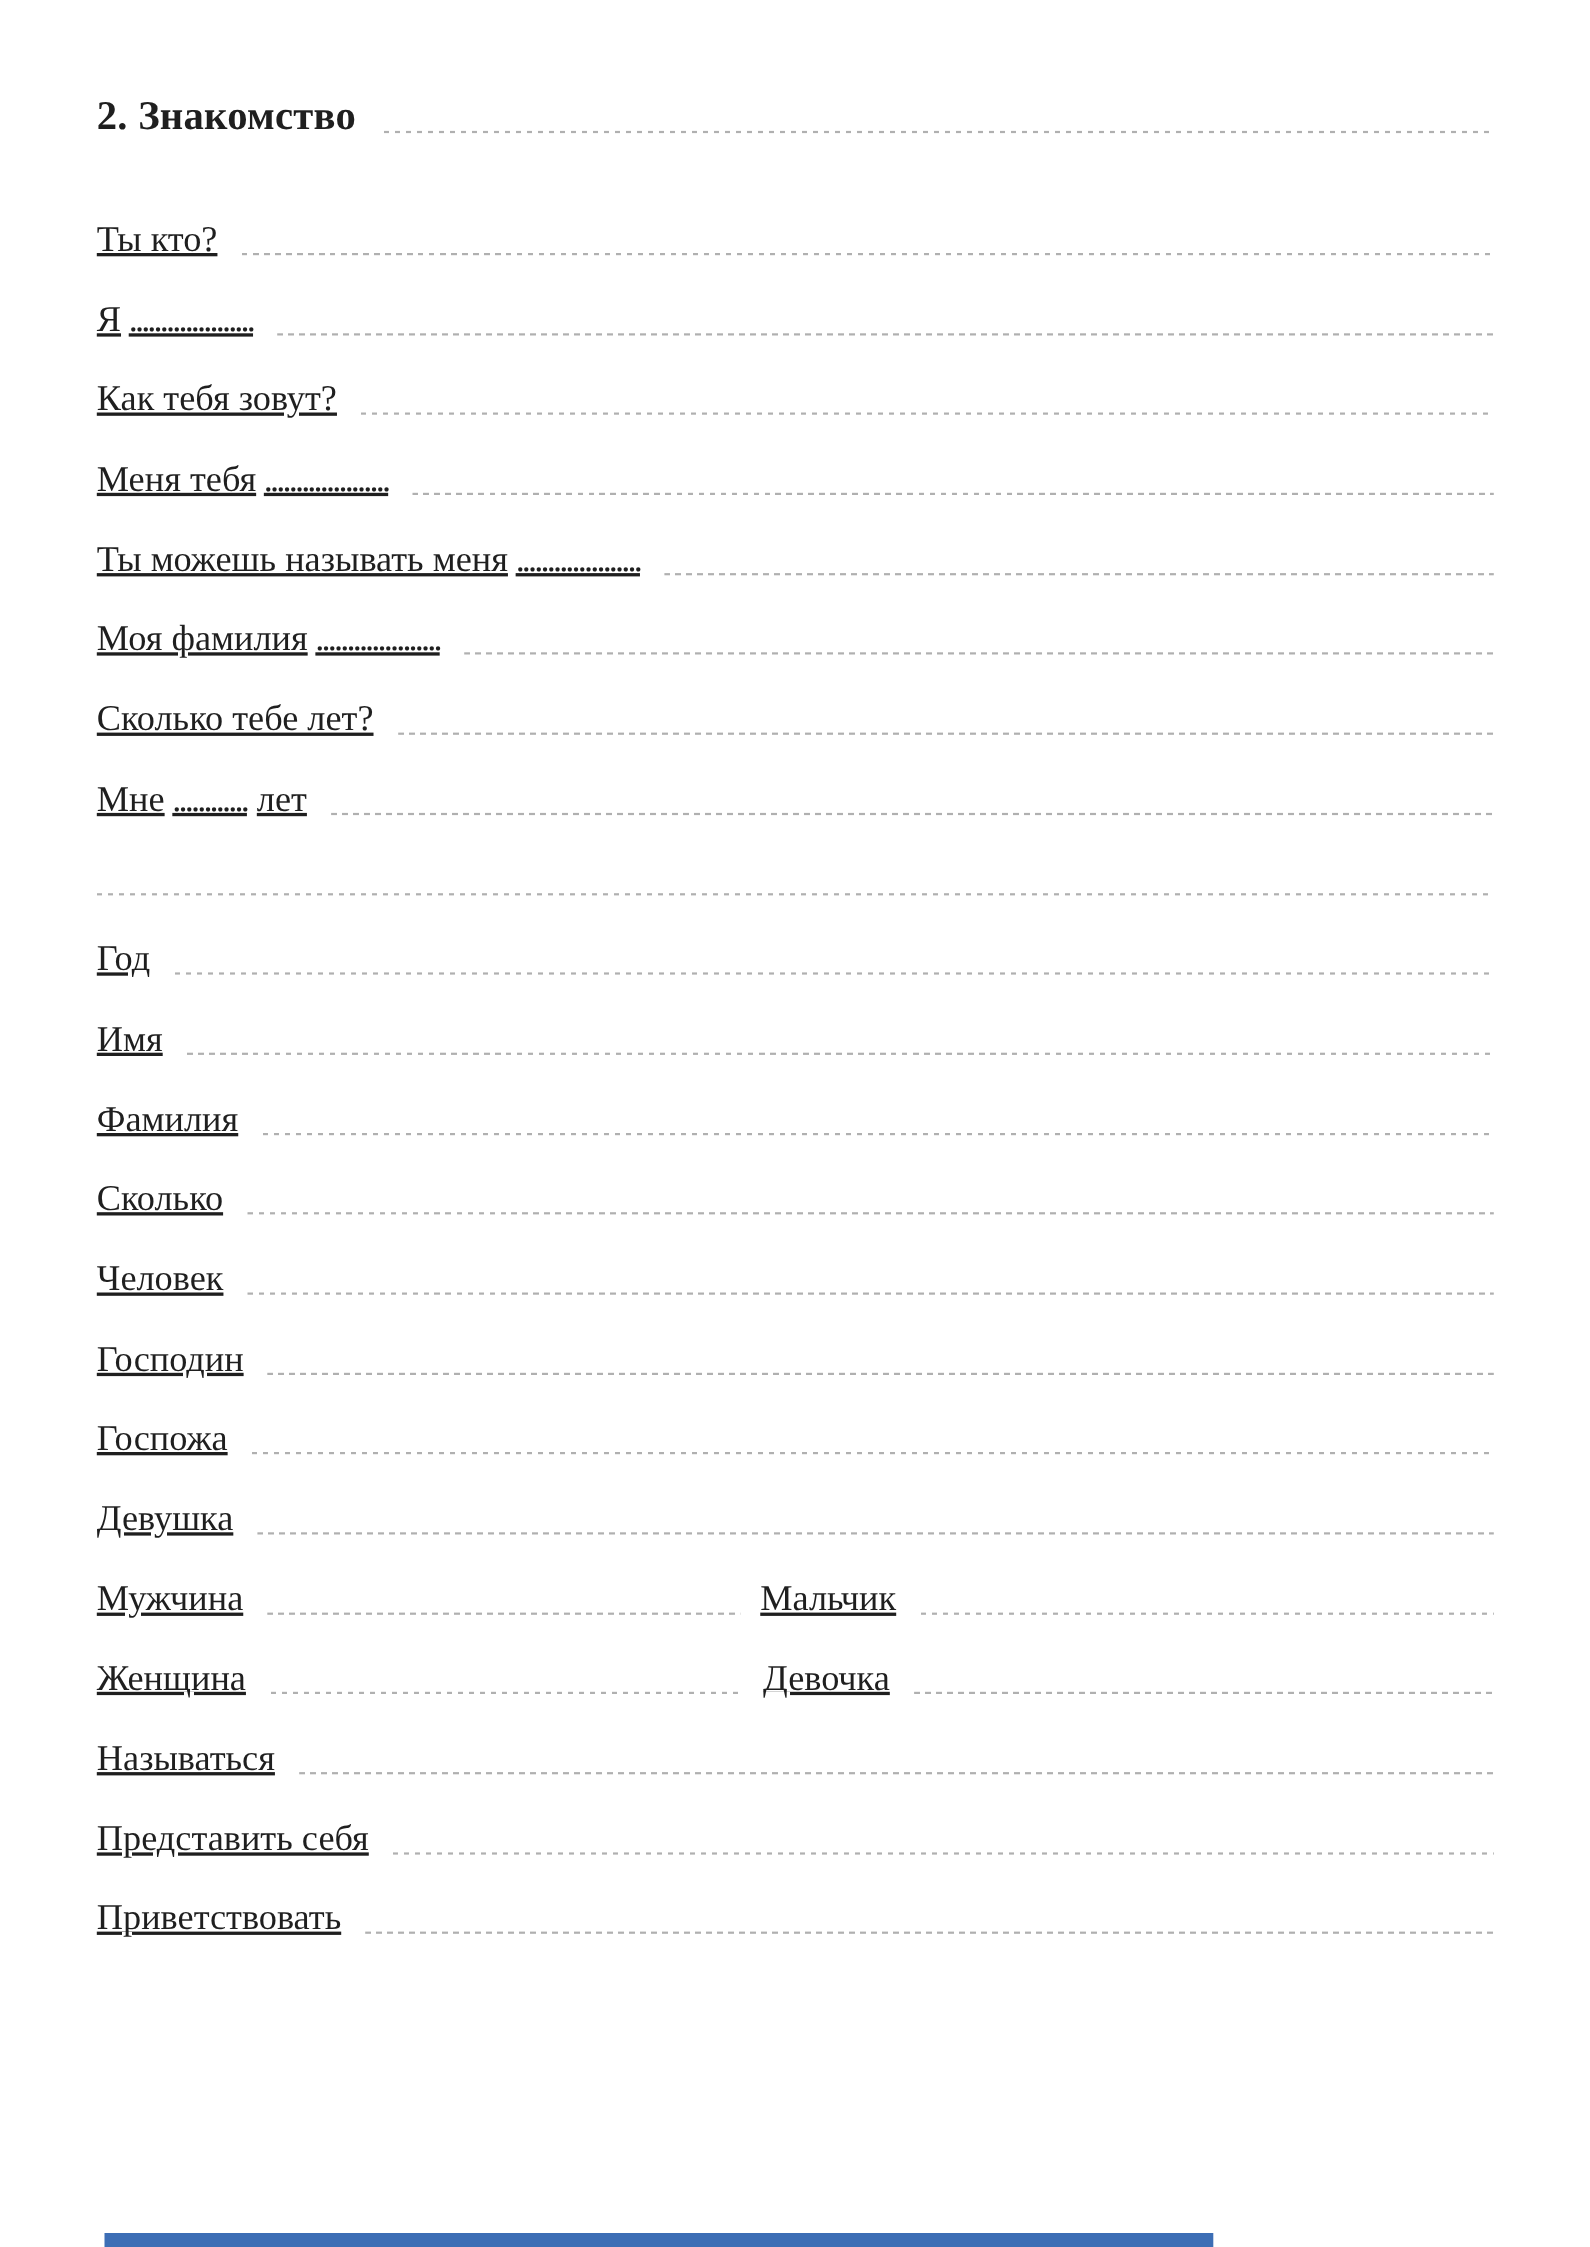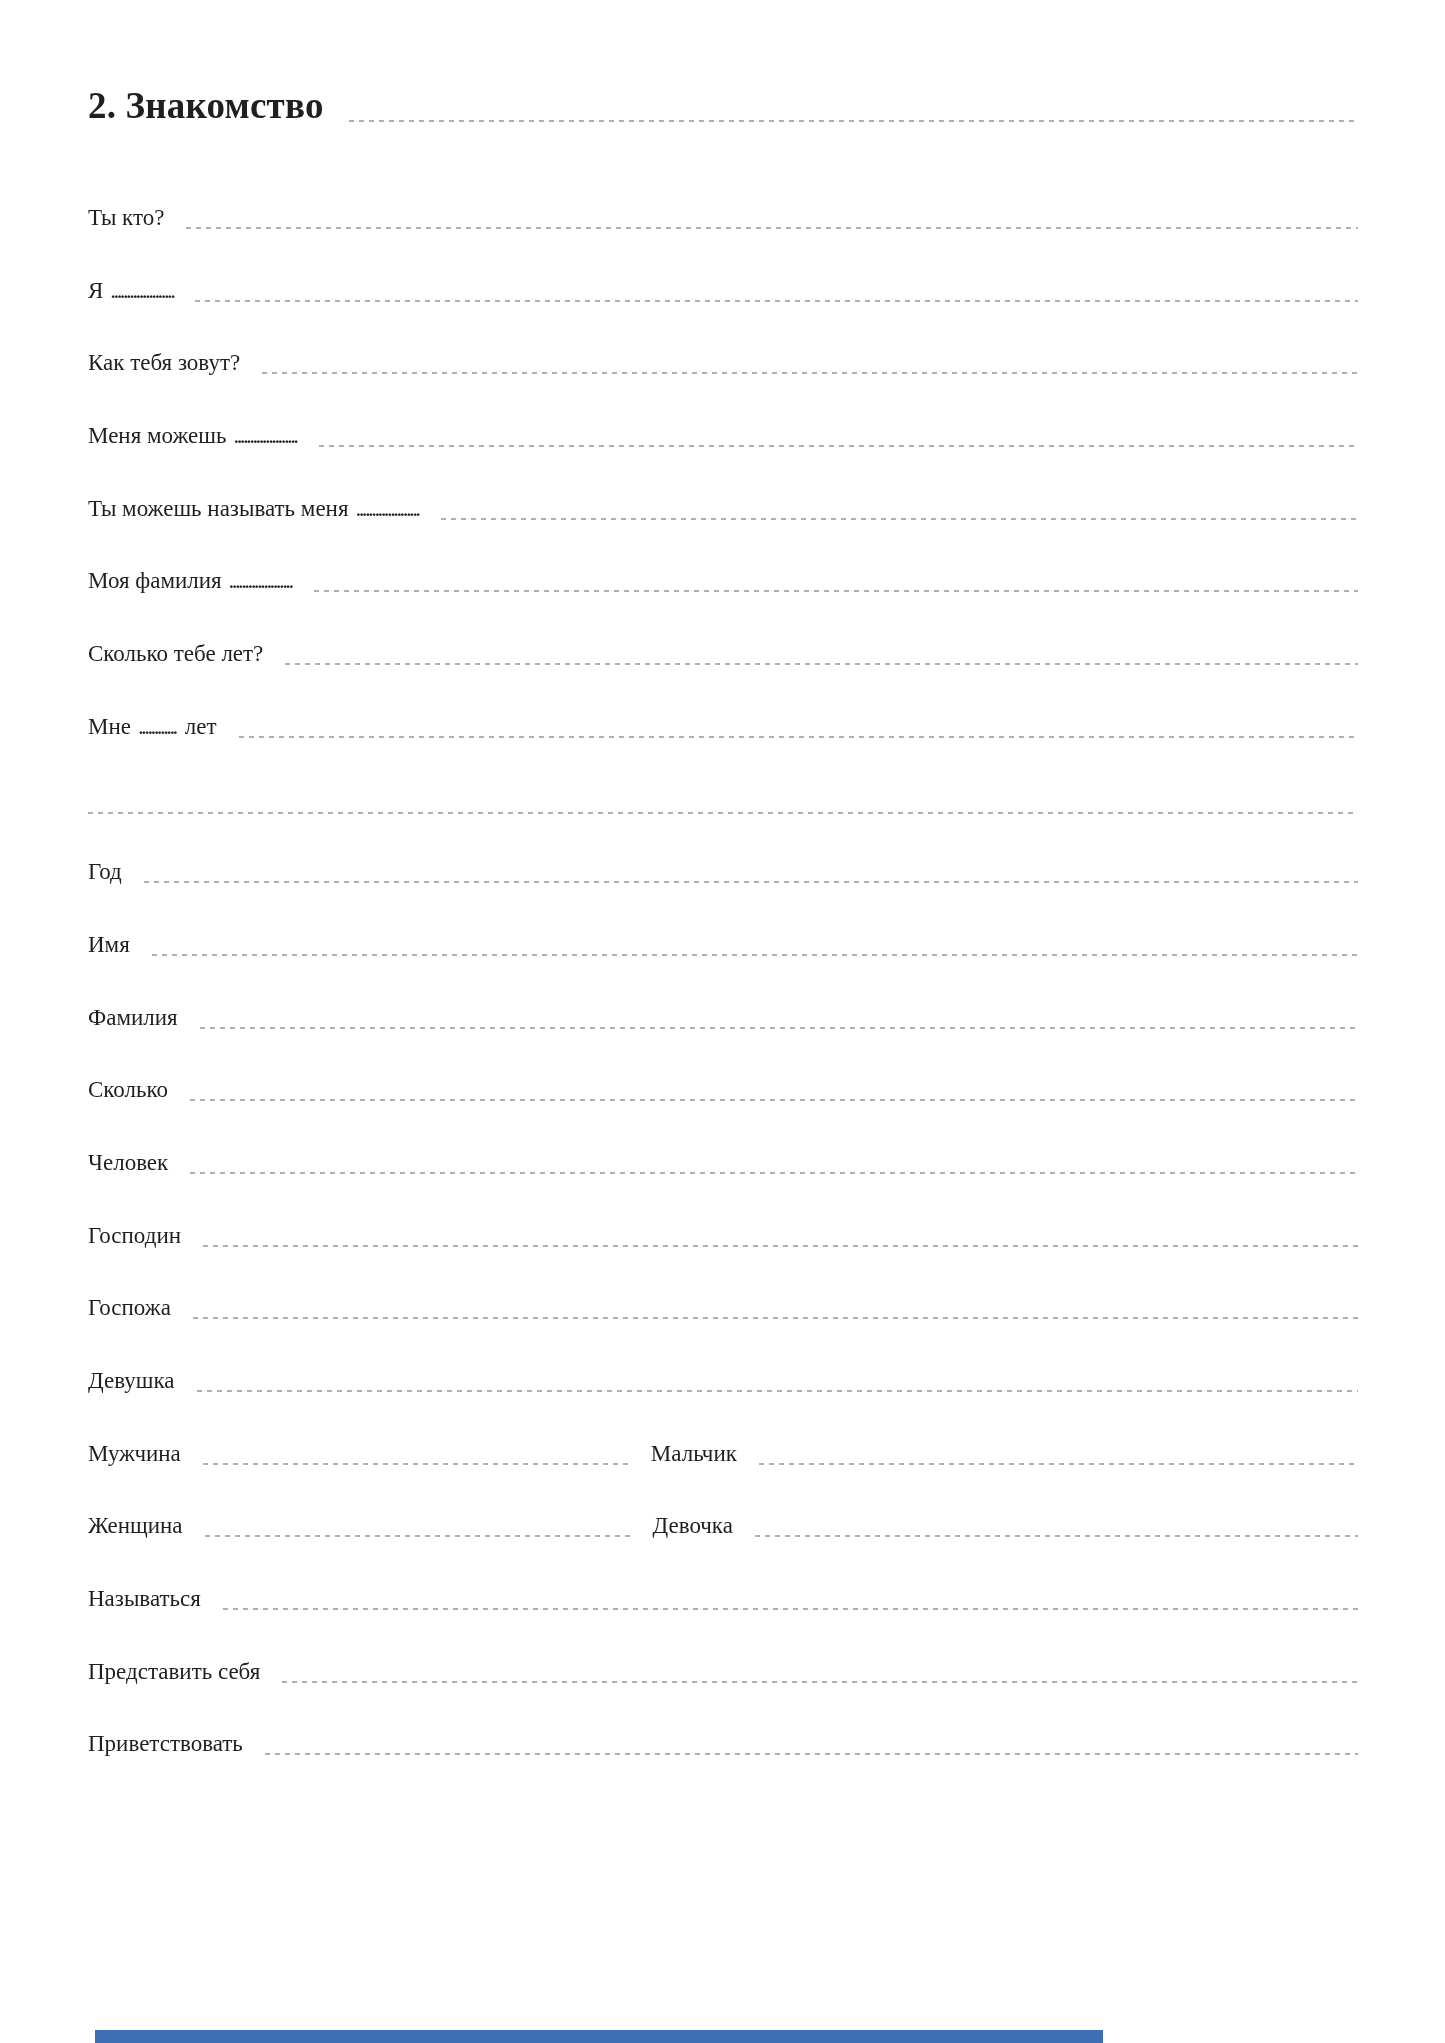--- a/index.html
+++ b/index.html
@@ -38,22 +38,23 @@
   .rows {
     position: absolute;
     top: 201px;
     left: 88px;
     right: 87px;
   }
   .row {
     height: 72.7px;
     display: flex;
     align-items: baseline;
-    font-size: 23px;
+    font-size: 33px;
     line-height: 34px;
+    text-decoration: underline;
   }
   .lbl { white-space: nowrap; }
   .dots {
     margin-left: 7px;
     letter-spacing: -2.6px;
     white-space: nowrap;
   }
   .suffix { margin-left: 9px; }
   .dash {
     flex: 1 1 auto;
@@ -103,21 +104,21 @@
       <span class="dots">....................</span>
       <span class="dash"></span>
     </div>
 
     <div class="row">
       <span class="lbl">Как тебя зовут?</span>
       <span class="dash"></span>
     </div>
 
     <div class="row">
-      <span class="lbl">Меня можешь</span>
+      <span class="lbl">Меня тебя</span>
       <span class="dots">....................</span>
       <span class="dash"></span>
     </div>
 
     <div class="row">
       <span class="lbl">Ты можешь называть меня</span>
       <span class="dots">....................</span>
       <span class="dash"></span>
     </div>
 

